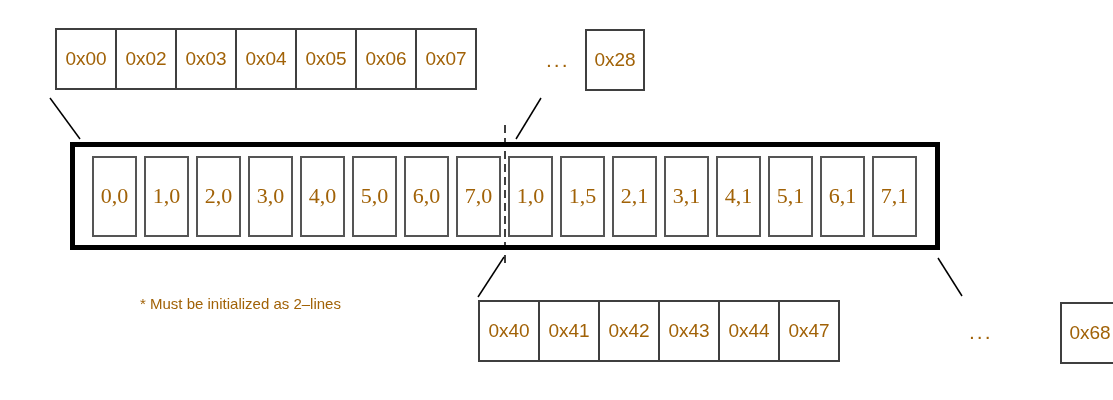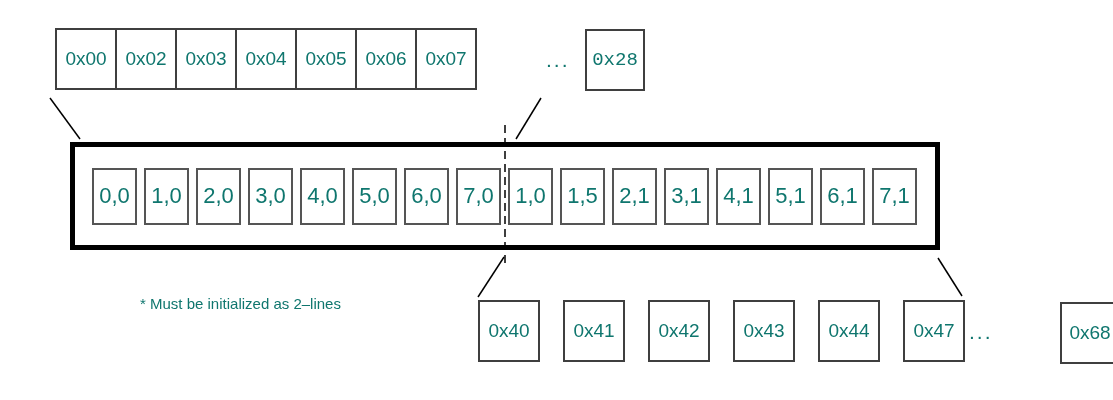--- a/index.html
+++ b/index.html
@@ -2,49 +2,49 @@
 <html><head>
 <meta charset="utf-8">
 <style>
   html, body { margin: 0; padding: 0; background: #ffffff; }
   .canvas {
     position: relative;
     width: 1113px;
     height: 400px;
     background: #ffffff;
     font-family: "Liberation Sans", sans-serif;
-    color: #0f766e;
+    color: #a16207;
     overflow: hidden;
   }
   
   .addr-row { position: absolute; display: flex; }
   .addr-cell {
     width: 62px; height: 62px;
     border: 2px solid #3f3f3f;
     box-sizing: border-box;
     margin-left: -2px;
     display: flex; align-items: center; justify-content: center;
     font-size: 19px;
     background: #ffffff;
   }
   .addr-cell:first-child { margin-left: 0; }
   #top-row { left: 55px; top: 28px; }
-  #bottom-row { left: 478px; top: 300px; gap: 25px; }
+  #bottom-row { left: 478px; top: 300px; }
 
   
   .lone-box {
     position: absolute;
     width: 60px; height: 62px;
     border: 2px solid #3f3f3f;
     box-sizing: border-box;
     display: flex; align-items: center; justify-content: center;
     font-size: 19px;
     background: #ffffff;
   }
-  #box-end-top { left: 585px; top: 29px; font-family: Liberation Mono, monospace; }
+  #box-end-top { left: 585px; top: 29px; }
   #box-end-bottom { left: 1060px; top: 302px; }
 
   
   .dots { position: absolute; font-size: 21px; letter-spacing: 2px; }
   #dots-top { left: 546px; top: 48px; }
   #dots-bottom { left: 969px; top: 320px; }
 
   
   .frame {
     position: absolute;
@@ -52,26 +52,27 @@
     width: 870px; height: 108px;
     border: 5px solid #000000;
     box-sizing: border-box;
     display: flex; align-items: center;
     gap: 7px;
     padding: 0 17px;
     background: #ffffff;
   }
   .frame-cell {
     flex: none;
-    width: 45px; height: 57px;
+    width: 45px; height: 81px;
     border: 2px solid #555555;
     box-sizing: border-box;
     display: flex; align-items: center; justify-content: center;
     font-size: 22px;
     background: #ffffff;
+    font-family: Liberation Serif, serif;
   }
 
   
   .overlay {
     position: absolute;
     left: 0; top: 0;
     width: 1113px; height: 400px;
     pointer-events: none;
   }
 

